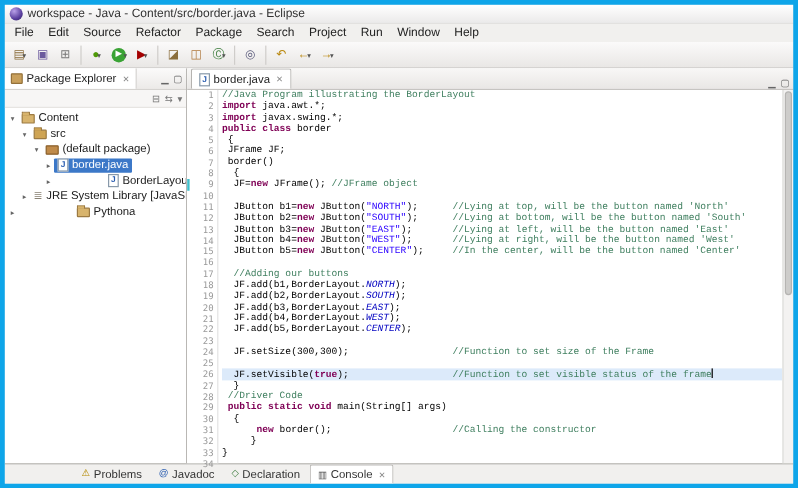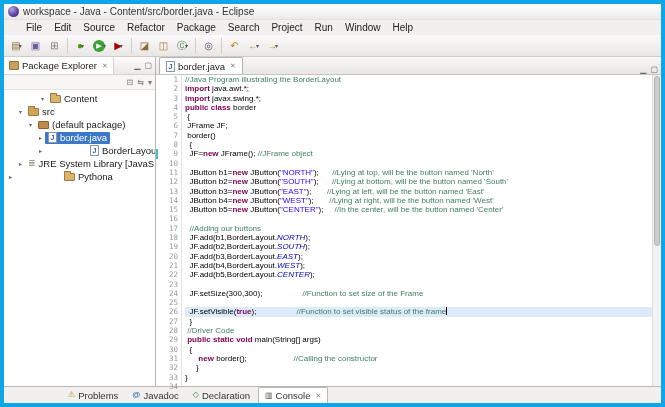--- a/index.html
+++ b/index.html
@@ -2,21 +2,21 @@
 <html><head>
 <meta charset="utf-8">
 <style>
   *{box-sizing:border-box}
   html,body{margin:0;padding:0;background:#ddd}
   .window{width:665px;height:407px;font-family:"Liberation Sans",sans-serif;background:#f1f0ee;border:4px solid #0ea5e9;display:flex;flex-direction:column;overflow:hidden}
   
   .titlebar{flex:0 0 16px;display:flex;align-items:center;gap:4px;padding:0 4px;background:linear-gradient(#ffffff,#ebeaea);font-size:10px;color:#333;border-bottom:1px solid #e2e1df}
   .eclipse-logo{width:11px;height:11px;border-radius:50%;background:radial-gradient(circle at 35% 30%,#b9a0e8,#5a3f9e 60%,#2c1d5e);flex:0 0 11px}
   
-  .menubar{flex:0 0 15px;display:flex;align-items:center;background:#f1f0ee;font-size:10px;color:#222;padding-left:16px}
+  .menubar{flex:0 0 15px;display:flex;align-items:center;background:#f1f0ee;font-size:10px;color:#222;padding-left:2px}
   .menu-item{padding:0 6px;height:100%;display:flex;align-items:center;cursor:default}
   
   .toolbar{flex:0 0 22px;display:flex;align-items:center;background:linear-gradient(#fbfafa,#e9e7e5);border-bottom:1px solid #cfcdca;padding:0 3px}
   .tb-icon{width:19px;height:19px;display:flex;align-items:center;justify-content:center;border-radius:2px}
   .tb-glyph{font-size:10px;line-height:1}
   .tb-round{width:12px;height:12px;border-radius:50%;display:flex;align-items:center;justify-content:center;font-size:7px}
   .tb-drop{font-size:6px;color:#555;margin-left:-2px}
   .tb-sep{width:1px;height:16px;background:#cfcdca;margin:0 3px}
   
   .main{flex:1;display:flex;min-height:0}
@@ -41,21 +41,21 @@
   .ic-library{font-size:9px;color:#8a8274;line-height:1}
   
   .editor{flex:1;display:flex;flex-direction:column;background:#fff;min-width:0}
   .editor-tabbar{flex:0 0 18px;background:linear-gradient(#f8f7f6,#e9e7e5);border-bottom:1px solid #c6c4c1;display:flex;align-items:flex-end}
   .editor-tab{height:17px;display:flex;align-items:center;gap:3px;padding:0 6px;background:#fff;border:1px solid #b5b3b0;border-bottom:none;border-radius:2px 2px 0 0;font-size:9.5px;margin-left:3px;color:#222}
   .code-wrap{flex:1;display:flex;min-height:0;position:relative}
   .gutter{flex:0 0 26px;width:26px;background:#fff;border-right:1px solid #e3e3e3;padding-right:3px;text-align:right}
   .gutter-num{height:9.3px;line-height:9.3px;font-family:"DejaVu Sans Mono",monospace;font-size:7.5px;color:#9a9a9a}
   .gutter-num.mark{box-shadow:inset 2px 0 0 #3fc0cc}
   .code{flex:1;padding-left:3px;min-width:0;overflow:hidden}
-  .code-line{height:9.3px;line-height:9.3px;font-family:Liberation Sans, sans-serif;font-size:8px;white-space:pre;color:#000}
+  .code-line{height:9.3px;line-height:9.3px;font-family:Liberation Mono, monospace;font-size:8px;white-space:pre;color:#000}
   .code-line.current{background:#dceafa}
   .tk-kw{color:#7f0055;font-weight:bold}
   .tk-com{color:#3f7f5f}
   .tk-str{color:#2a00ff}
   .tk-st{color:#0000c0;font-style:italic}
   .tk-pl{color:#000}
   .caret{display:inline-block;width:1px;height:8px;background:#000;vertical-align:-1px}
   .vscroll{flex:0 0 9px;width:9px;background:#f3f2f1;border-left:1px solid #dddcda}
   .vthumb{margin:1px;height:170px;background:#cdccca;border:1px solid #b5b4b2;border-radius:4px}
   
@@ -153,21 +153,21 @@
           <span>▁</span>
           <span>▢</span>
         </div>
       </div>
       <div class="panel-toolbar">
           <span>⊟</span>
           <span>⇆</span>
           <span>▾</span>
         </div>
       <div class="tree">
-          <div class="tree-row" style="padding-left: 2px; margin-left: 32px;">
+          <div class="tree-row" style="padding-left: 2px;">
             <span class="expander">▾</span>
             <span class="row-body">
               <span class="t-icon ic-project"></span>
               <span>Content</span>
             </span>
           </div>
           <div class="tree-row" style="padding-left: 12px;">
             <span class="expander">▾</span>
             <span class="row-body">
               <span class="t-icon ic-src"></span>

